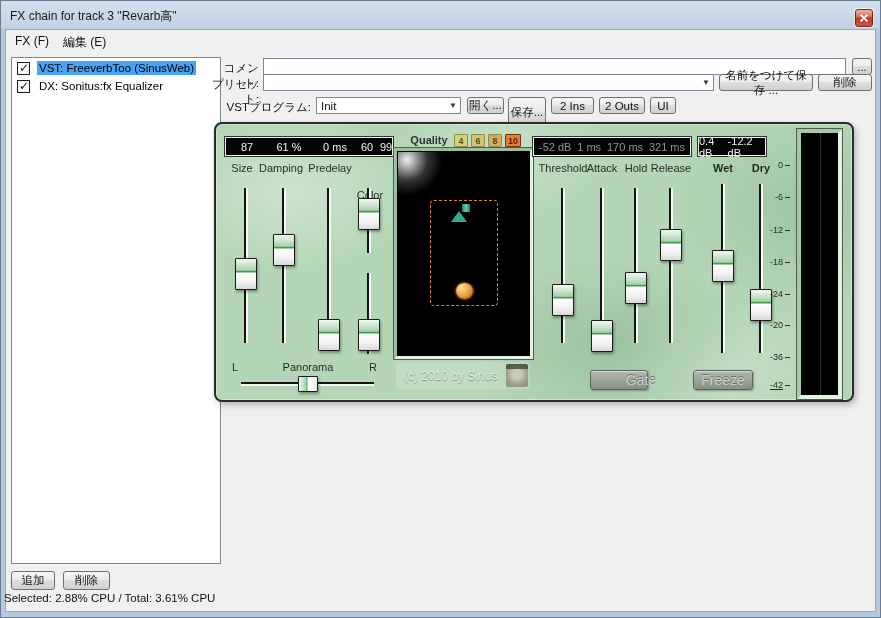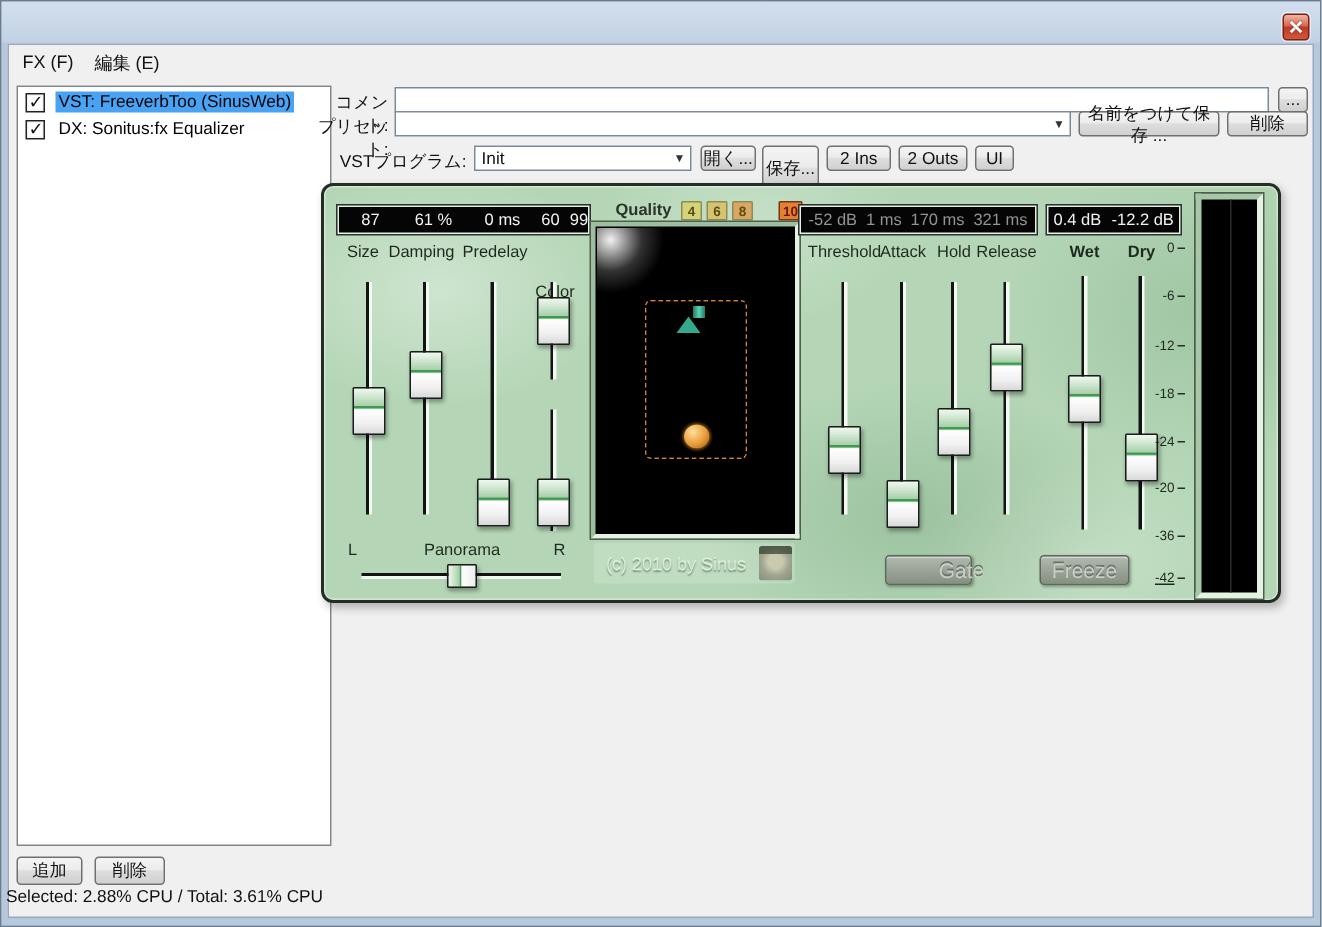--- a/index.html
+++ b/index.html
@@ -64,20 +64,21 @@
   .grybtn { position:absolute; height:20px; border:1px solid #5f675d; border-radius:3px; background:linear-gradient(180deg,#b2bab0 0,#99a296 55%,#879182 100%); box-shadow:inset 0 1px 0 #d3dad1, 1px 1px 2px rgba(0,0,0,.3); color:#c9cfc7; font-size:14px; display:flex; align-items:center; justify-content:center; text-shadow:0 -1px 0 #6a7268; }
   .meter-frame { position:absolute; left:581px; top:5px; width:45px; height:270px; background:#000; border:4px solid; border-color:#a7c7a9 #e4f2e4 #e4f2e4 #a7c7a9; box-shadow:0 0 0 1px #4e5e4c; }
   .meter-div { position:absolute; left:50%; top:0; bottom:0; width:1px; background:#2a2a2a; }
   .mtick { position:absolute; right:62px; font-size:9px; color:#1f2a1f; display:flex; align-items:center; }
   .mtick i { display:block; width:5px; height:1px; background:#223022; margin-left:2px; }
 </style>
 </head>
 <body>
 
 <div class="window">
+  <span class="titlebar-title">FX chain for track 3 "Revarb高"</span>
   <div class="close-btn">
       <span class="close-x"></span>
     </div>
   <div class="inner"></div>
 
   <span class="menu-item" style="left:10px;">FX (F)</span>
   <span class="menu-item" style="left:58px;">編集 (E)</span>
 
   <div class="fx-listbox">
     <div class="fx-row" style="top:20px;">
@@ -148,21 +149,21 @@
     </div>
     <div class="vslider" style="left: 142px; top: 149px; height: 81px; --pos: 0.765;">
       <div class="vtrack"></div>
         <div class="vhandle"></div>
     </div>
 
     <span class="plabel" style="left:213px;top:10px;font-weight:bold;color:#2a342a;">Quality</span>
     <div class="qbtn" style="left:238px;width:14px;background:#d3d37a;">4</div>
     <div class="qbtn" style="left:255px;width:14px;background:#d6c370;">6</div>
     <div class="qbtn" style="left:272px;width:14px;background:#d9a763;">8</div>
-    <div class="qbtn sel" style="left:303px;width:16px;background:#e2812f;">10</div>
+    <div class="qbtn sel" style="left:289px;width:16px;background:#e2812f;">10</div>
 
     <div class="display-frame">
       <div class="glare"></div>
       <div class="wavybox">
         <div class="lamp-cone"></div>
         <div class="lamp-top"></div>
         <div class="ball"></div>
       </div>
     </div>
     <div class="copystrip">
@@ -182,21 +183,21 @@
       <span>-52 dB</span>
       <span>1 ms</span>
       <span>170 ms</span>
       <span>321 ms</span>
     </div>
     <span class="plabel" style="left:347px;top:38px;">Threshold</span>
     <span class="plabel" style="left:386px;top:38px;">Attack</span>
     <span class="plabel" style="left:420px;top:38px;">Hold</span>
     <span class="plabel" style="left:455px;top:38px;">Release</span>
 
-    <div class="lcd lcd-white" style="left:482px;top:13px;width:89px;justify-content:space-around;">
+    <div class="lcd lcd-white" style="left:482px;top:13px;width:68px;justify-content:space-around;">
       <span>0.4 dB</span>
       <span>-12.2 dB</span>
     </div>
     <span class="plabel" style="left:507px;top:38px;font-weight:bold;">Wet</span>
     <span class="plabel" style="left:545px;top:38px;font-weight:bold;">Dry</span>
 
     <div class="vslider" style="left: 336px; top: 64px; height: 155px; --pos: 0.72;">
       <div class="vtrack"></div>
         <div class="vhandle"></div>
     </div>

